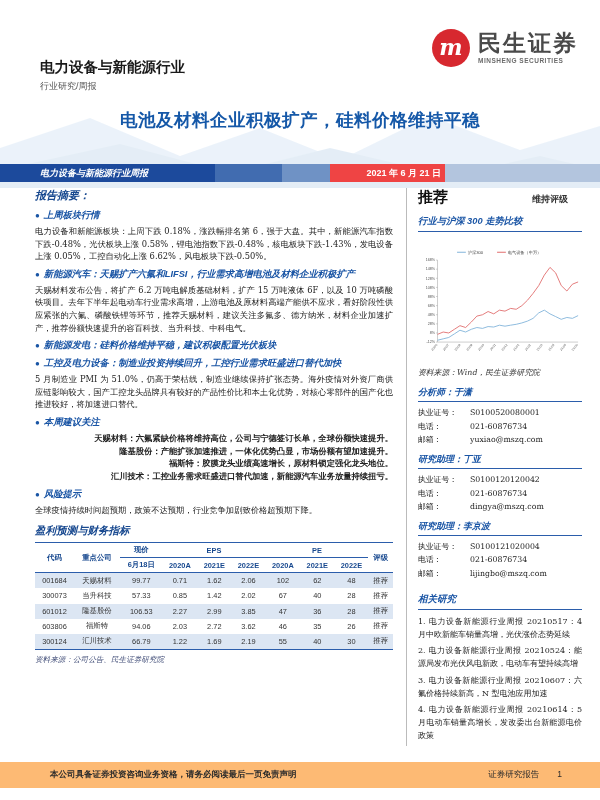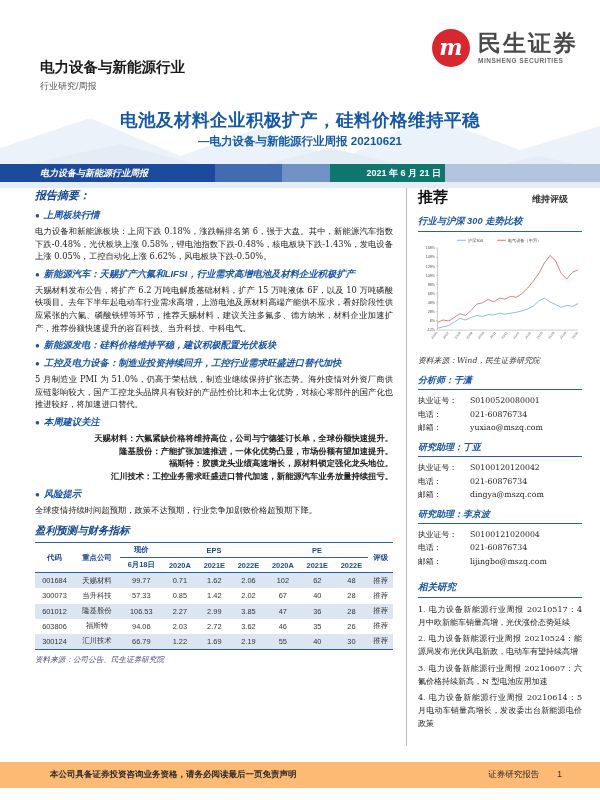--- a/index.html
+++ b/index.html
@@ -16,21 +16,21 @@
   .category{position:absolute;left:40px;top:80px;font-size:9px;color:#555;}
   .report-title{position:absolute;left:0;top:108px;width:600px;text-align:center;
     font-size:17.5px;font-weight:bold;color:#1558a8;letter-spacing:.5px;}
   .report-subtitle{position:absolute;left:0;top:134px;width:600px;text-align:center;
     font-size:11.5px;font-weight:bold;color:#1558a8;}
   .bar{position:absolute;left:0;top:164px;width:600px;height:18px;display:flex;}
   .bar .s1{width:215px;background:#1c4a9c;display:flex;align-items:center;}
   .bar .s1 span{margin-left:40px;color:#fff;font-size:9px;font-weight:bold;font-style:italic;}
   .bar .s2{width:67px;background:#416cb0;}
   .bar .s3{width:48px;background:#6f92c5;}
-  .bar .s4{width:115px;background:#0f766e;display:flex;align-items:center;justify-content:flex-end;}
+  .bar .s4{width:115px;background:#ef4444;display:flex;align-items:center;justify-content:flex-end;}
   .bar .s4 span{color:#fff;font-size:9px;font-weight:bold;padding-right:4px;white-space:nowrap;}
   .bar .s5{flex:1;background:#b3c5de;}
   
   .divider{position:absolute;left:406px;top:188px;width:1px;height:558px;background:#bbb;}
   .left-col{position:absolute;left:35px;top:188px;width:358px;}
   .right-col{position:absolute;left:418px;top:188px;width:164px;}
   
   .summary-heading{font-size:11px;font-weight:bold;color:#17488f;font-style:italic;margin-bottom:6px;}
   .section{margin-bottom:5px;}
   .sec-title{font-size:9.3px;font-weight:bold;color:#1a55a5;margin:5px 0 3px 0;font-style:italic;}
@@ -46,21 +46,21 @@
   table.fin tbody{border-bottom:1px solid #2b5dab;}
   table.fin tbody tr:nth-child(odd){background:#dce6f3;}
   th.grp{border-bottom:.8px solid #2b5dab;}
   .table-source{font-size:7.6px;color:#44507a;margin-top:5px;font-style:italic;
     font-family:"DejaVu Serif","Liberation Serif",serif;}
   
   .rating-row{display:flex;align-items:baseline;justify-content:space-between;width:150px;margin-bottom:8px;}
   .rating{font-size:15px;font-weight:bold;color:#111;}
   .rating-note{font-size:9px;font-weight:bold;color:#333;}
   .chart-title{font-size:9.3px;font-weight:bold;font-style:italic;color:#1a55a5;
-    padding-bottom:3px;border-bottom:1.3px solid #2b5dab;margin-bottom:0;}
+    padding-bottom:3px;border-bottom:1.3px solid #2b5dab;margin-bottom:12px;}
   .chart-source,.side-note{font-size:7.8px;color:#333;margin:3px 0 8px 0;font-style:italic;
     font-family:"DejaVu Serif","Liberation Serif",serif;}
   .person-title{font-size:9px;font-weight:bold;font-style:italic;color:#1a55a5;
     border-bottom:1.2px solid #2b5dab;padding-bottom:2px;margin:6px 0 4px 0;}
   .person-row{display:flex;font-size:7.8px;line-height:1.75;
     font-family:"DejaVu Serif","Liberation Serif",serif;color:#222;}
   .person-row .lab{width:52px;}
   .related-title{font-size:9.5px;font-weight:bold;font-style:italic;color:#1a55a5;
     border-bottom:1.2px solid #2b5dab;padding-bottom:3px;margin:12px 0 5px 0;}
   .related-item{font-size:8px;line-height:1.65;color:#222;margin-bottom:3px;text-align:justify;
@@ -90,21 +90,20 @@
     </svg>
     <div class="brand-text">
       <div class="brand-cn">民生证券</div>
       <div class="brand-en">MINSHENG SECURITIES</div>
     </div>
   </div>
 
   <div class="industry">电力设备与新能源行业</div>
   <div class="category">行业研究/周报</div>
   <div class="report-title">电池及材料企业积极扩产，硅料价格维持平稳</div>
-  <div class="report-subtitle">—电力设备与新能源行业周报 20210621</div>
 
   <div class="bar">
     <div class="s1">
         <span>电力设备与新能源行业周报</span>
       </div>
     <div class="s2"></div>
     <div class="s3"></div>
     <div class="s4">
         <span>2021 年 6 月 21 日</span>
       </div>

